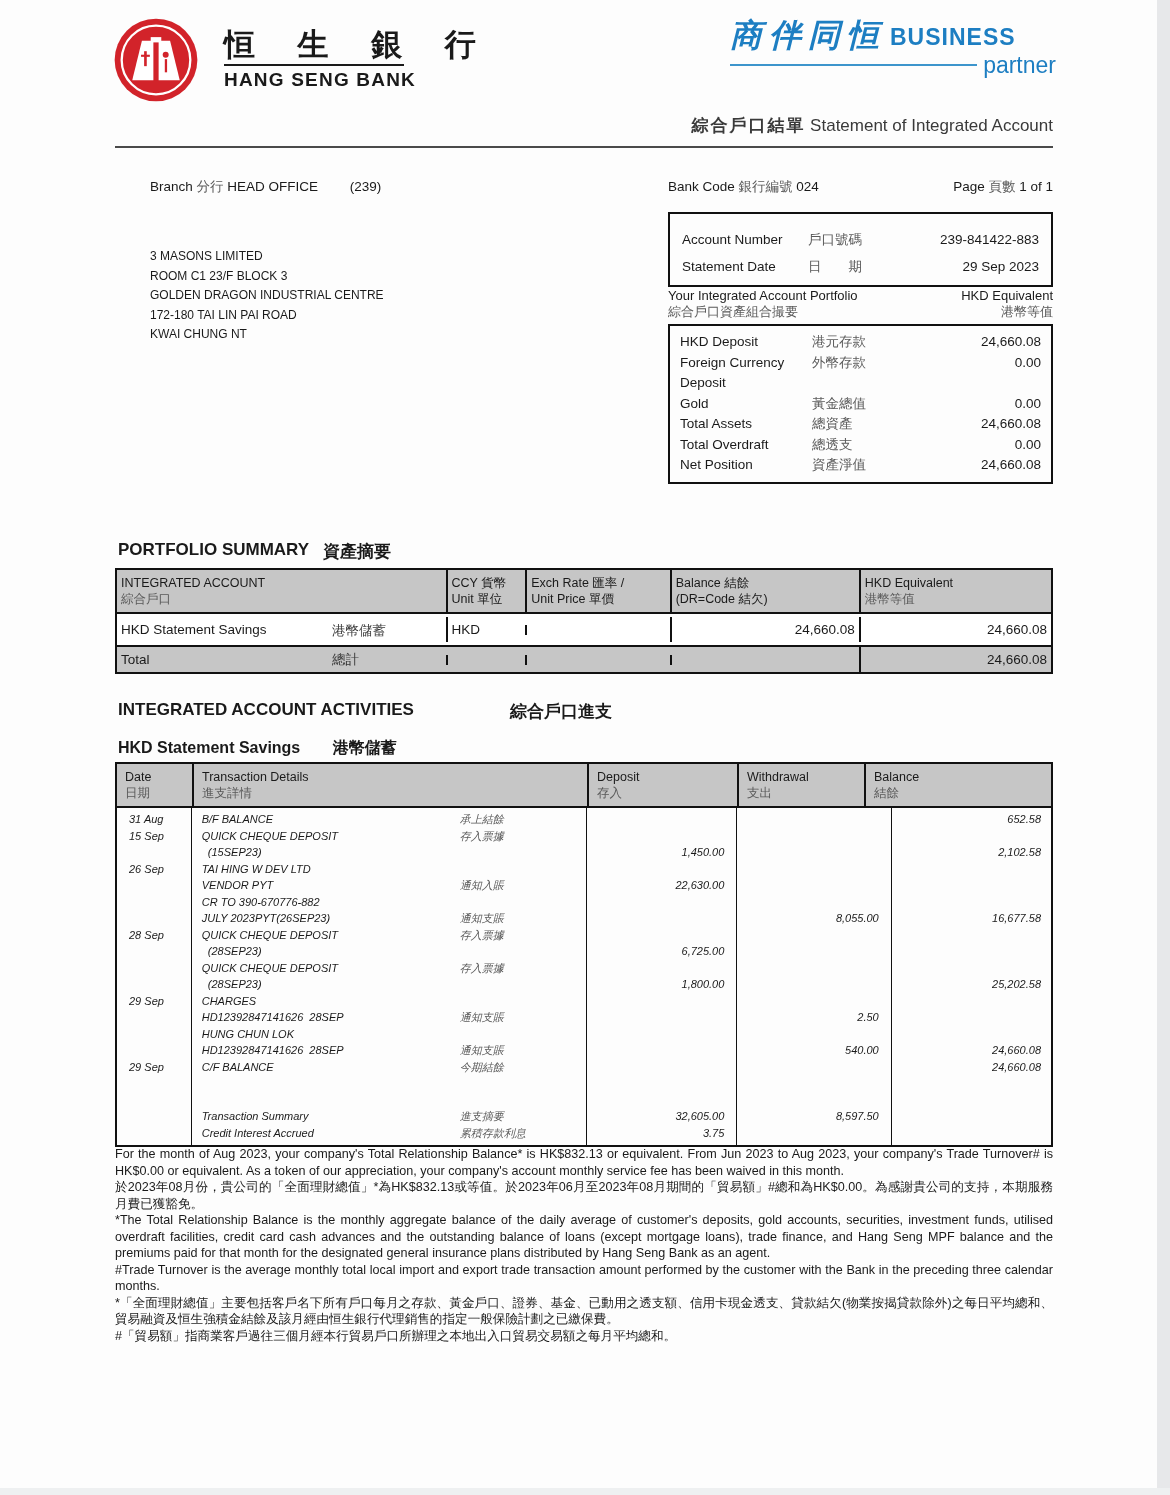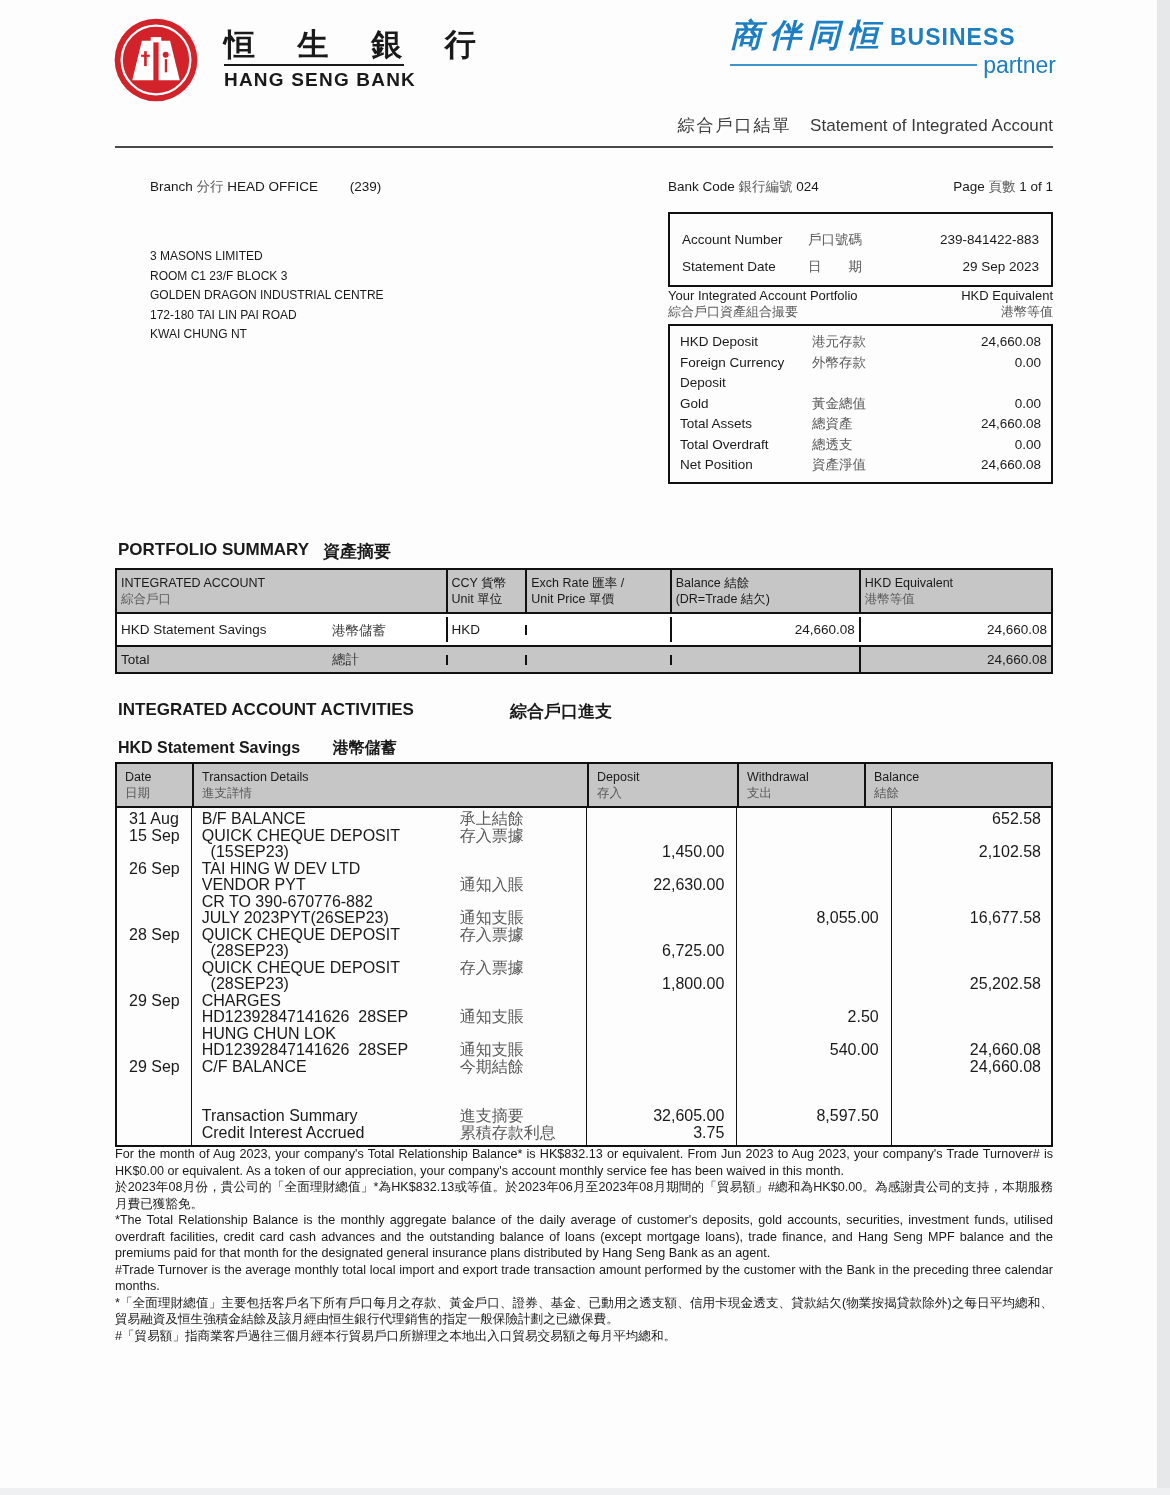--- a/index.html
+++ b/index.html
@@ -20,21 +20,21 @@
   .bp{position:absolute;left:730px;top:18px;width:326px;}
   .bp-row1{display:flex;align-items:flex-end;}
   .bp-zh{font-size:32px;font-weight:bold;color:#1d7ec2;letter-spacing:7px;white-space:nowrap;line-height:34px;font-style:italic;}
   .bp-business{font-size:23px;font-weight:bold;color:#1d7ec2;letter-spacing:1px;line-height:30px;margin-left:4px;}
   .bp-row2{display:flex;align-items:center;margin-top:1px;}
   .bp-line{flex:1;height:2px;background:#3d95cc;}
   .bp-partner{font-size:23px;color:#1d7ec2;margin-left:6px;line-height:24px;}
 
   .stmt-title{position:absolute;left:115px;top:114px;width:938px;text-align:right;
     font-size:17px;color:#3a3a3a;padding-bottom:9px;border-bottom:2px solid #4a4a4a;box-sizing:border-box;}
-  .stmt-title .zh{letter-spacing:2px;margin-right:14px;}
+  .stmt-title .zh{letter-spacing:2px;font-weight:bold;}
 
   
   .branch{position:absolute;left:150px;top:178px;font-size:13.5px;}
   .bankcode{position:absolute;left:668px;top:178px;font-size:13.5px;}
   .pageno{position:absolute;right:117px;top:178px;font-size:13.5px;}
   .zh-dim{color:#5a5a5a;}
   .lbl-gap{margin-left:0;}
 
   
   .acct-box{position:absolute;left:668px;top:212px;width:385px;box-sizing:border-box;
@@ -78,21 +78,21 @@
   .ps-name{position:relative;}
   .ps-name .zh{position:absolute;left:215px;top:5px;color:#3a3a3a;}
   .num{text-align:right;}
 
   
   .tx-table{position:absolute;left:115px;top:762px;width:938px;box-sizing:border-box;border:2px solid #111;}
   .tx-hdr{display:flex;background:#c6c6c6;border-bottom:2px solid #111;font-size:12.5px;line-height:16px;}
   .tx-hdr .ps-td{padding:5px 8px;}
   .c-date{width:75px;} .c-det{width:395px;} .c-dep{width:150px;} .c-wd{width:127px;} .c-bal{width:163px;}
   .tx-body{padding-top:3px;padding-bottom:4px;}
-  .tx-row{display:flex;min-height:16.5px;font-size:16px;line-height:16.5px;}
+  .tx-row{display:flex;min-height:16.5px;font-size:11px;line-height:16.5px;font-style:italic;}
   .tx-date{width:75px;box-sizing:border-box;padding-left:12px;}
   .tx-det{width:395px;box-sizing:border-box;position:relative;padding-left:10px;white-space:pre;}
   .tx-note{position:absolute;left:268px;top:0;color:#5a5a5a;}
   .tx-dep{width:150px;box-sizing:border-box;text-align:right;padding-right:10px;}
   .tx-wd{width:155px;box-sizing:border-box;text-align:right;padding-right:10px;}
   .tx-bal{width:163px;box-sizing:border-box;text-align:right;padding-right:10px;}
   
   .tx-bwrap{position:relative;}
   .tx-vline{position:absolute;top:0;bottom:0;width:1.5px;background:#111;}
 
@@ -246,21 +246,21 @@
     <div class="ps-td w-ccy bl">
       <div>CCY 貨幣</div>
       <div>Unit 單位</div>
     </div>
     <div class="ps-td w-exch bl">
       <div>Exch Rate 匯率 /</div>
       <div>Unit Price 單價</div>
     </div>
     <div class="ps-td w-bal bl">
       <div>Balance 結餘</div>
-      <div>(DR=Trade 結欠)</div>
+      <div>(DR=Code 結欠)</div>
     </div>
     <div class="ps-td w-hkd bl">
       <div>HKD Equivalent</div>
       <div class="zh-dim">港幣等值</div>
     </div>
   </div>
   <div class="ps-tr ps-body">
     <div class="ps-td w-name ps-name">
       <span>HKD Statement Savings</span>
       <span class="zh">港幣儲蓄</span>

